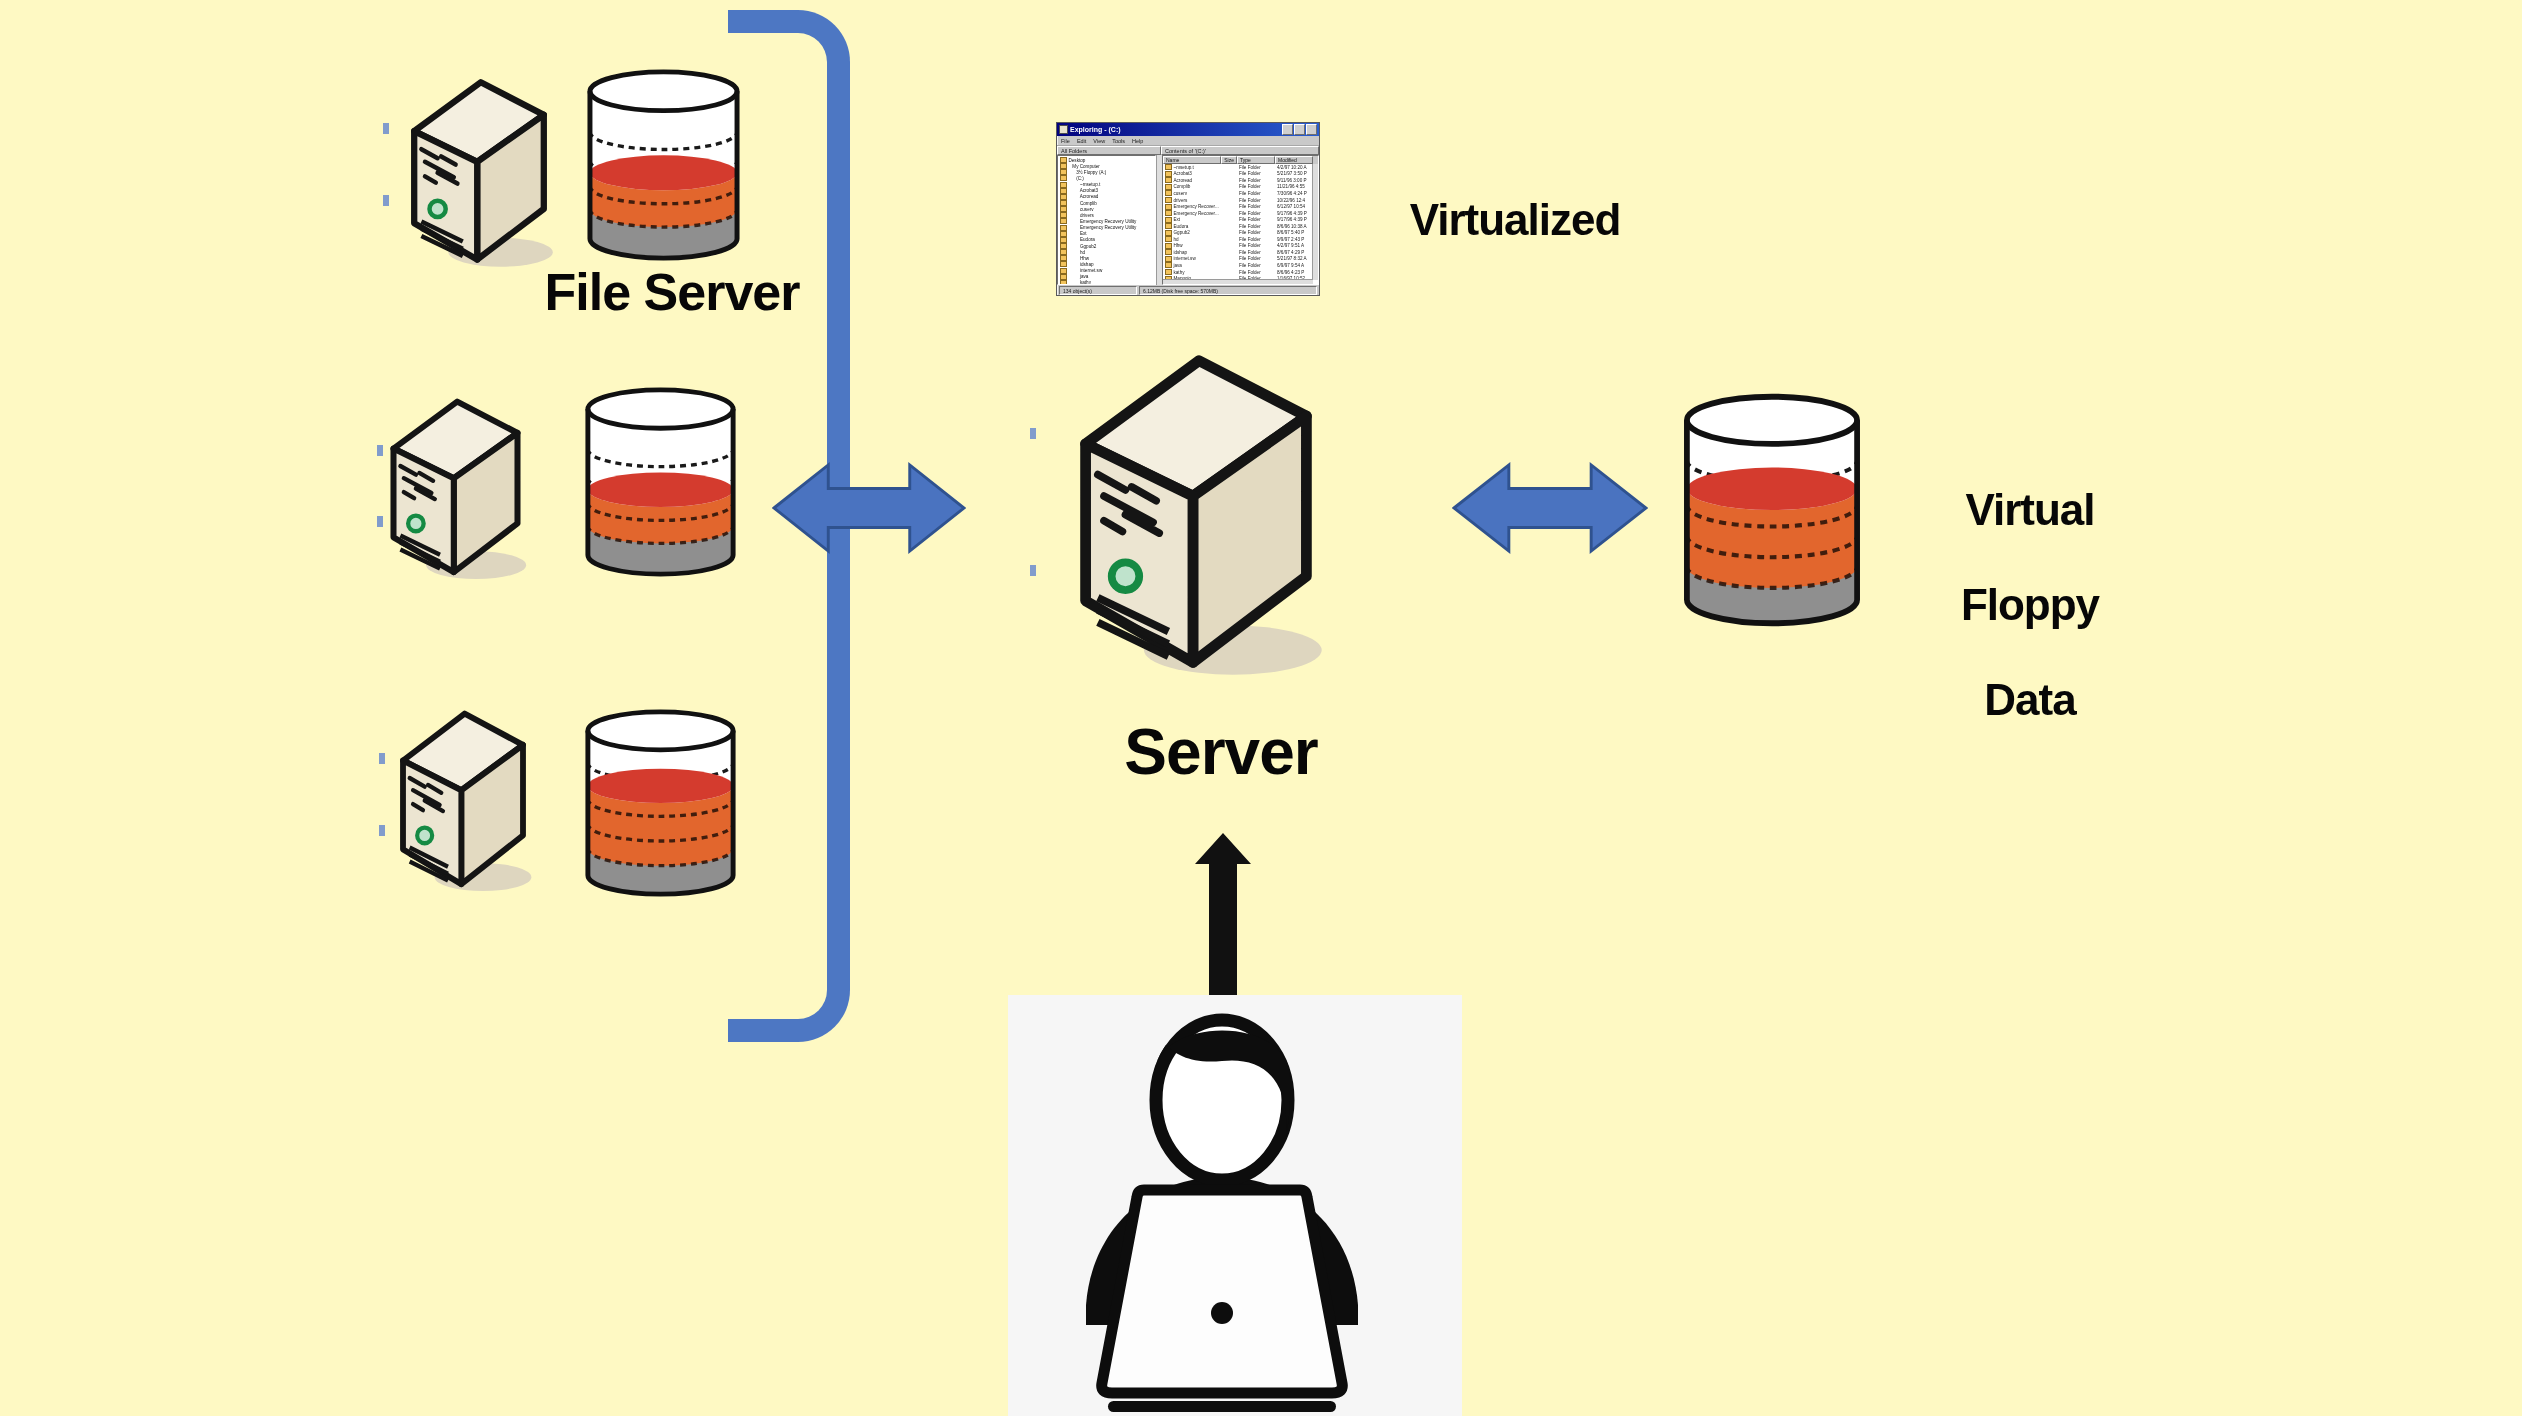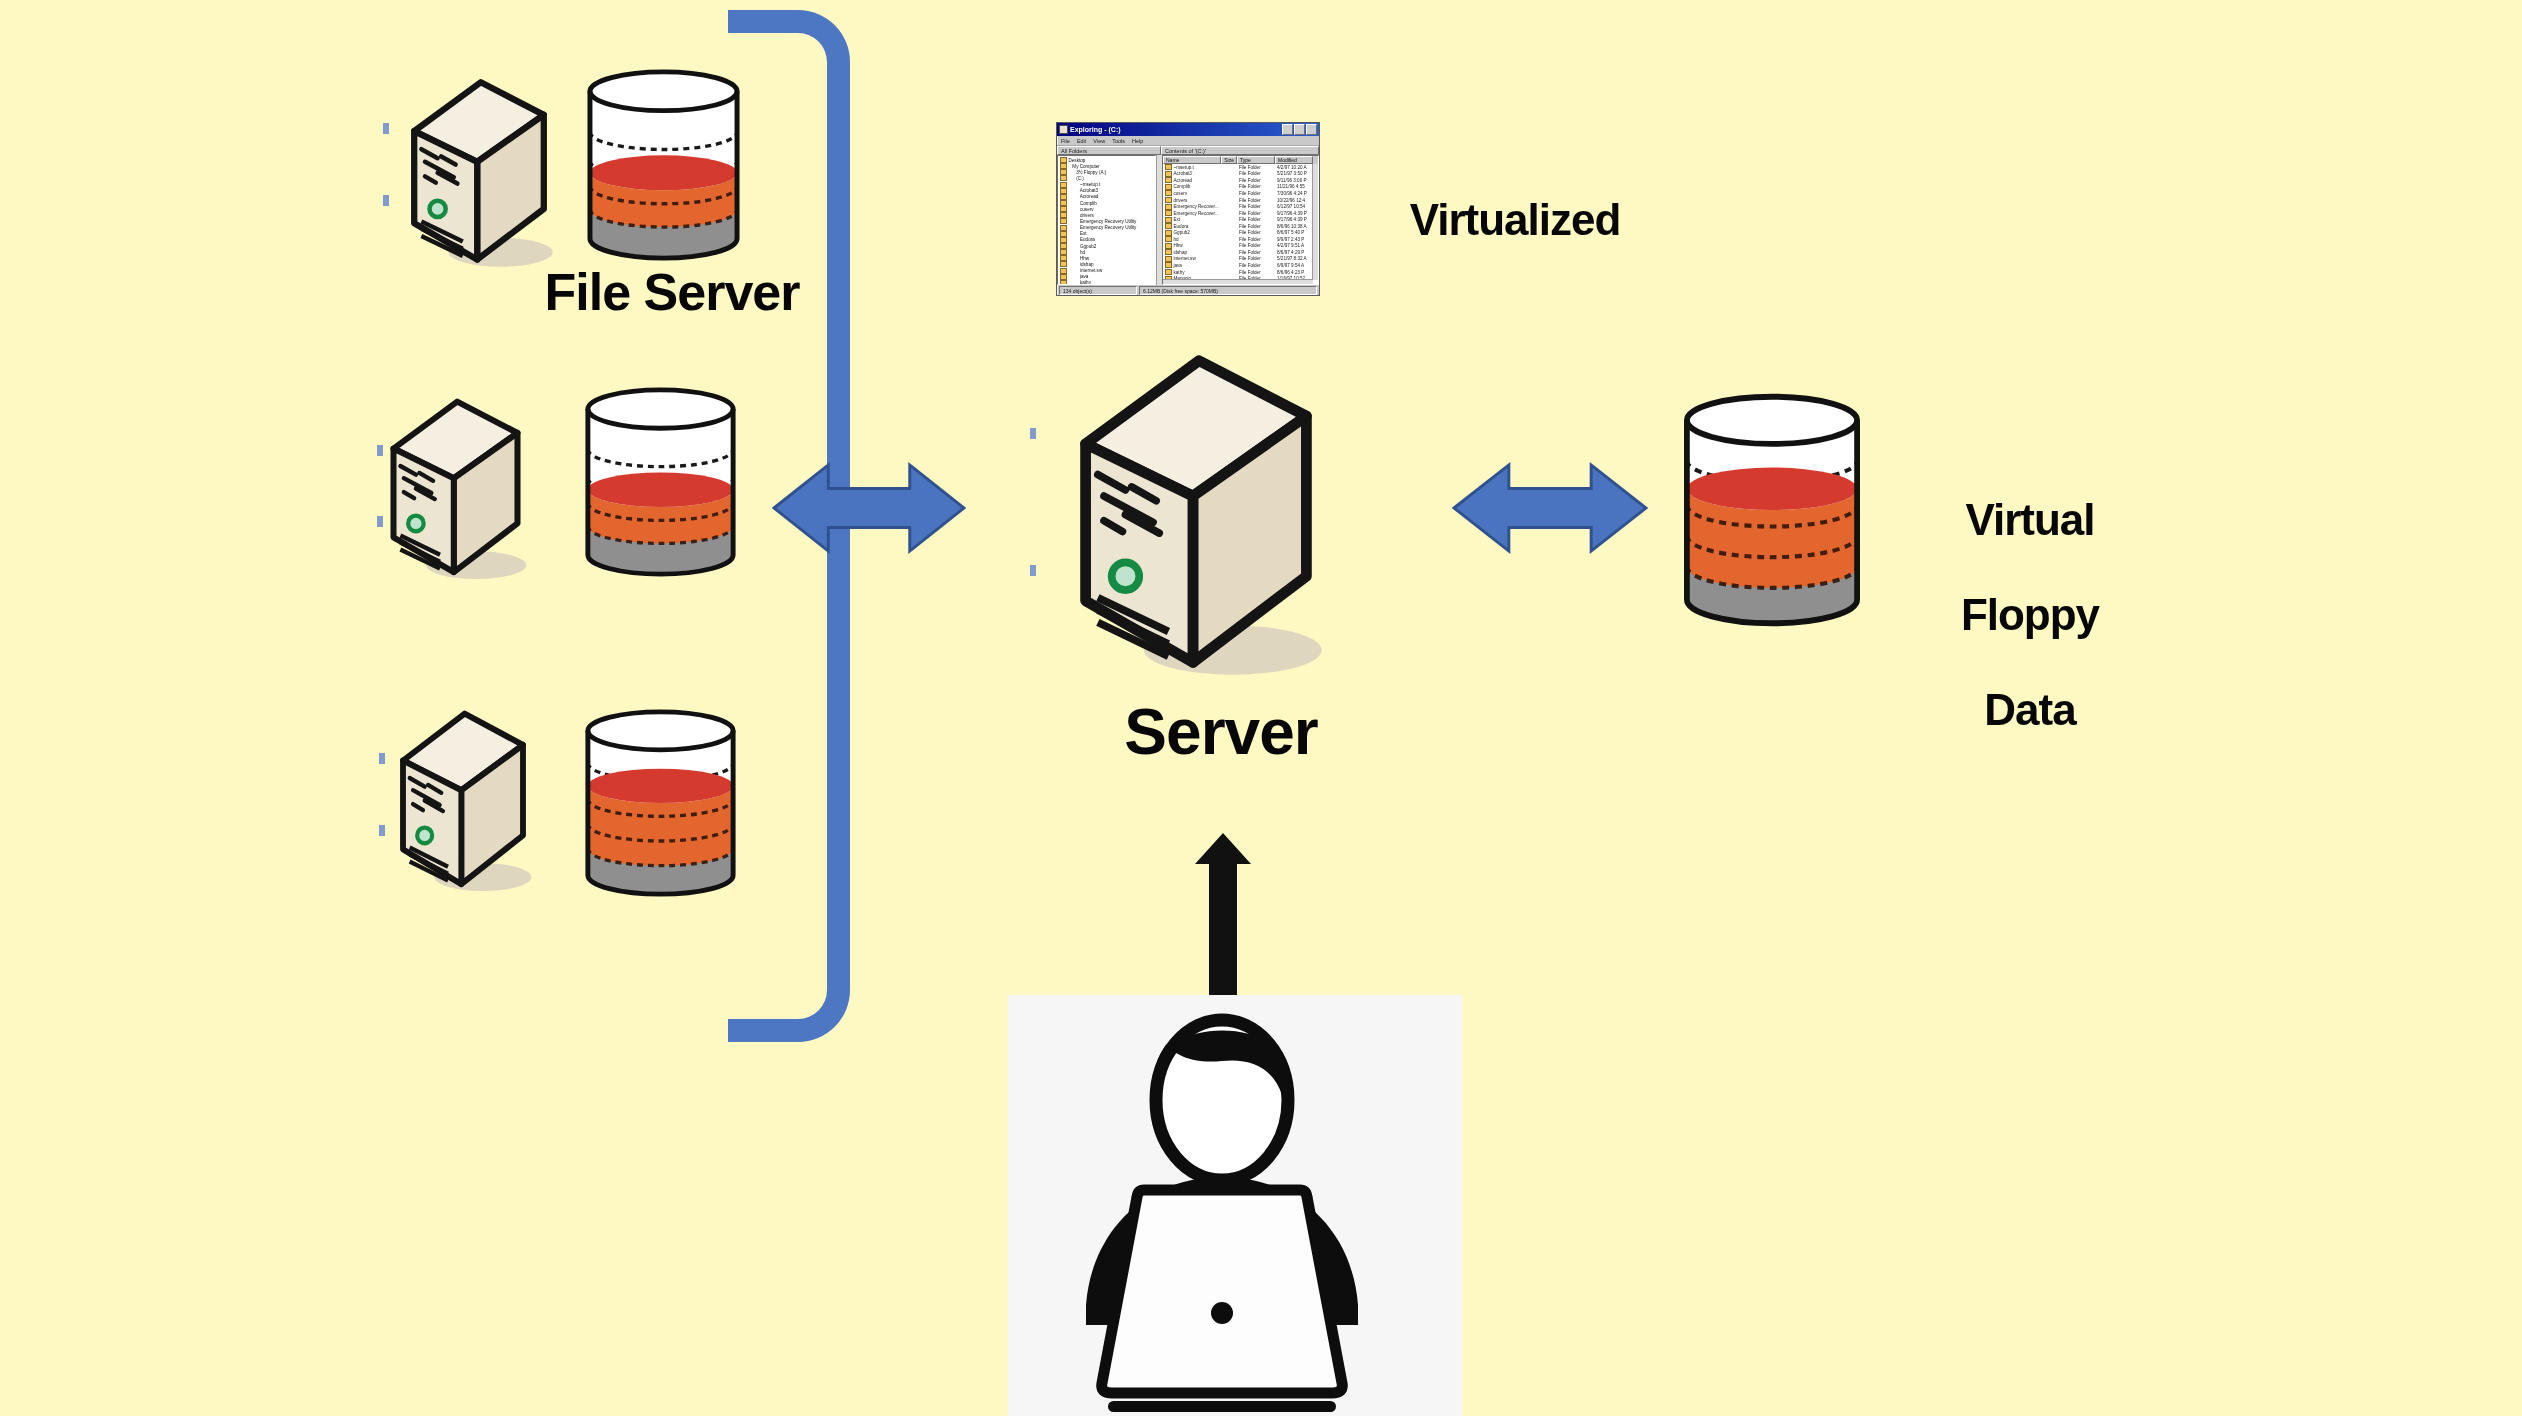--- a/index.html
+++ b/index.html
@@ -435,30 +435,30 @@
     </div>
   </div>
 
   <div class="lbl lbl-md" style="left:1310px;top:148px;width:410px">
     <span>Virtualized</span><br>
   </div>
 
   <svg class="abs" style="left:1058px;top:333px" width="276" height="354" viewBox="0 0 180 230" preserveAspectRatio="none">
       <use href="#g-server"></use>
     </svg>
-  <div class="lbl" style="left:1021px;top:698px;width:400px;font-size:64px">Server</div>
+  <div class="lbl" style="left:1021px;top:718px;width:400px;font-size:64px">Server</div>
 
   <svg class="arrow-svg" style="left:1452px;top:461px" width="196" height="94" viewBox="0 0 200 96" preserveAspectRatio="none">
       <use href="#g-dbl"></use>
     </svg>
 
   <svg class="abs" style="left:1680px;top:392px" width="184" height="236" viewBox="0 0 160 200" preserveAspectRatio="none">
       <use href="#g-cyl-b"></use>
     </svg>
-  <div class="lbl lbl-md" style="left:1830px;top:448px;width:400px">
+  <div class="lbl lbl-md" style="left:1830px;top:438px;width:400px">
     <span>Virtual</span><br>
     <span>Floppy</span><br>
     <span>Data</span>
   </div>
 
   <svg class="abs" style="left:1195px;top:833px" width="56" height="164" viewBox="0 0 56 164" preserveAspectRatio="none">
     <polygon points="28,0 56,31 42,31 42,164 14,164 14,31 0,31" fill="#111111"></polygon>
   </svg>
 
   <div class="person-box">

